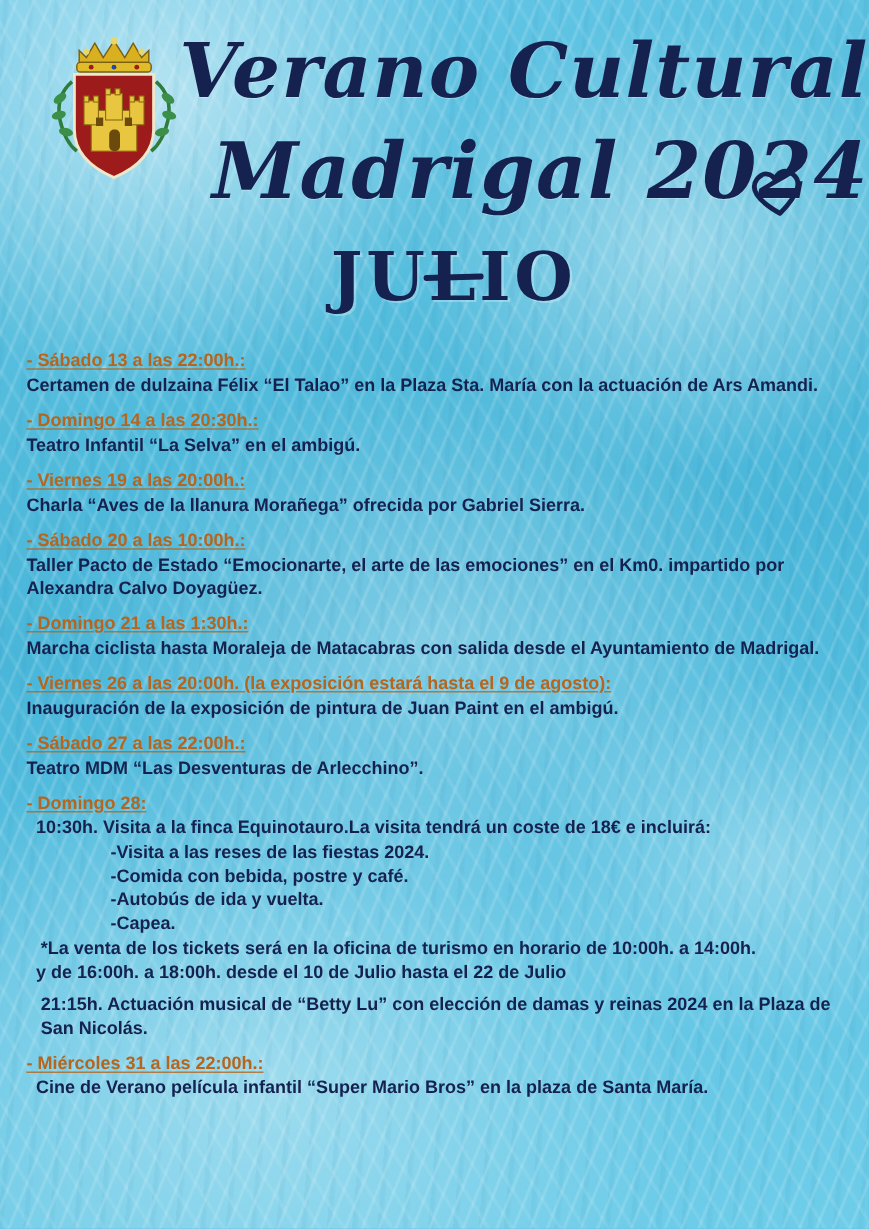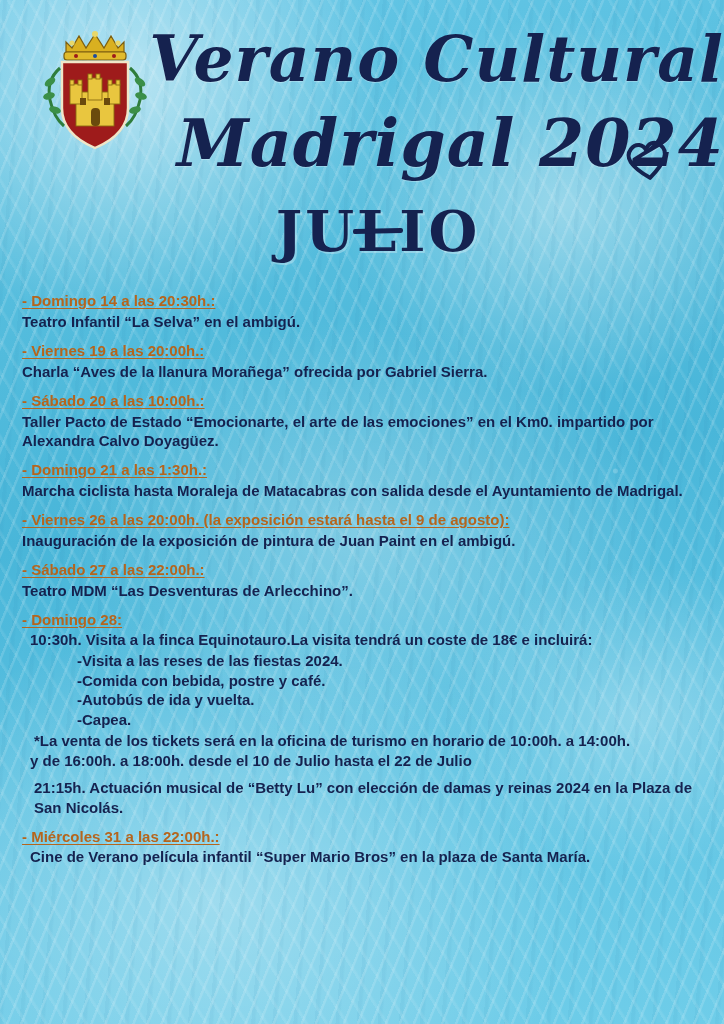--- a/index.html
+++ b/index.html
@@ -162,21 +162,21 @@
   .sub-list {
     margin: 2px 0 0 0;
     padding: 0;
     list-style: none;
   }
   .sub-list li {
     color: #15224f;
     font-weight: bold;
     font-size: 15px;
     line-height: 1.30;
-    padding-left: 55px;
+    padding-left: 70px;
   }
   .sub-line {
     color: #15224f;
     font-weight: bold;
     font-size: 15px;
     line-height: 1.30;
     padding-left: 8px;
     margin-top: 2px;
   }
   .sub-line.indent-note {
@@ -247,20 +247,24 @@
         <path d="M24 40 C6 26 2 16 9 9 C15 3 22 6 24 12 C26 6 33 3 39 9 C46 16 42 26 24 40 Z" fill="none" stroke="#15224f" stroke-width="4" stroke-linecap="round" stroke-linejoin="round"></path>
       </svg>
     </div>
 
     <div class="month">
       <span>JU</span><span class="strike">L</span><span>IO</span>
     </div>
 
     <div class="events">
 
+      <div class="event">
+        <div class="event-head">- Sábado 13 a las 22:00h.:</div>
+        <div class="event-body">Certamen de dulzaina Félix “El Talao” en la Plaza Sta. María con la actuación de Ars Amandi.</div>
+      </div>
 
       <div class="event">
         <div class="event-head">- Domingo 14 a las 20:30h.:</div>
         <div class="event-body">Teatro Infantil “La Selva” en el ambigú.</div>
       </div>
 
       <div class="event">
         <div class="event-head">- Viernes 19 a las 20:00h.:</div>
         <div class="event-body">Charla “Aves de la llanura Morañega” ofrecida por Gabriel Sierra.</div>
       </div>

